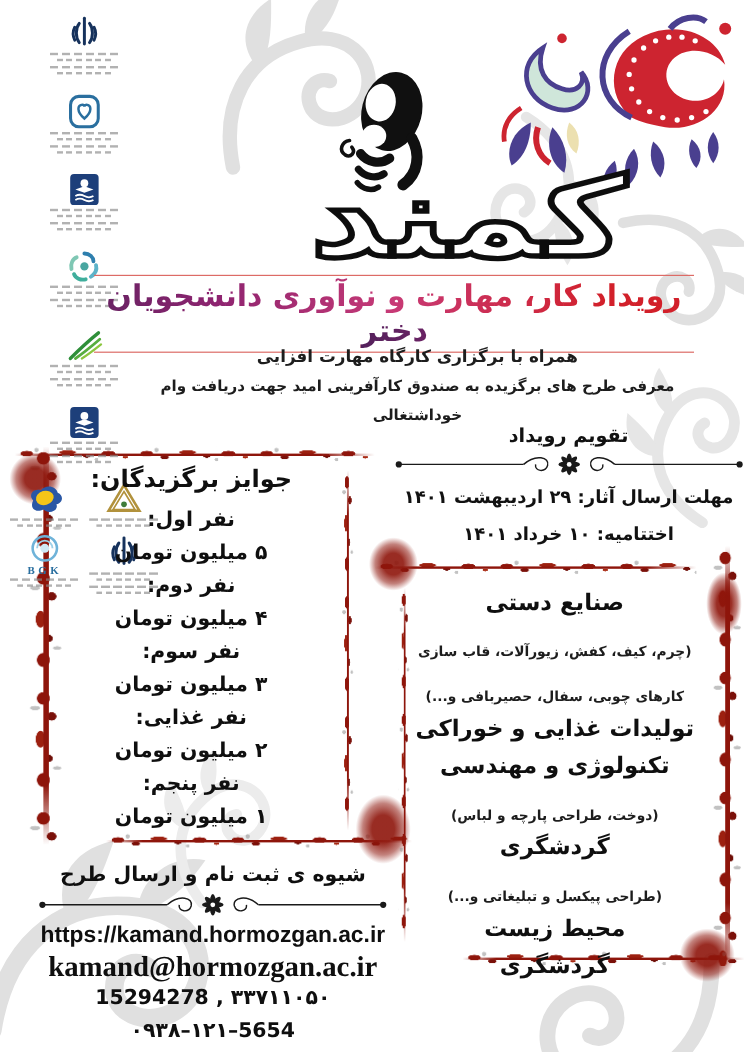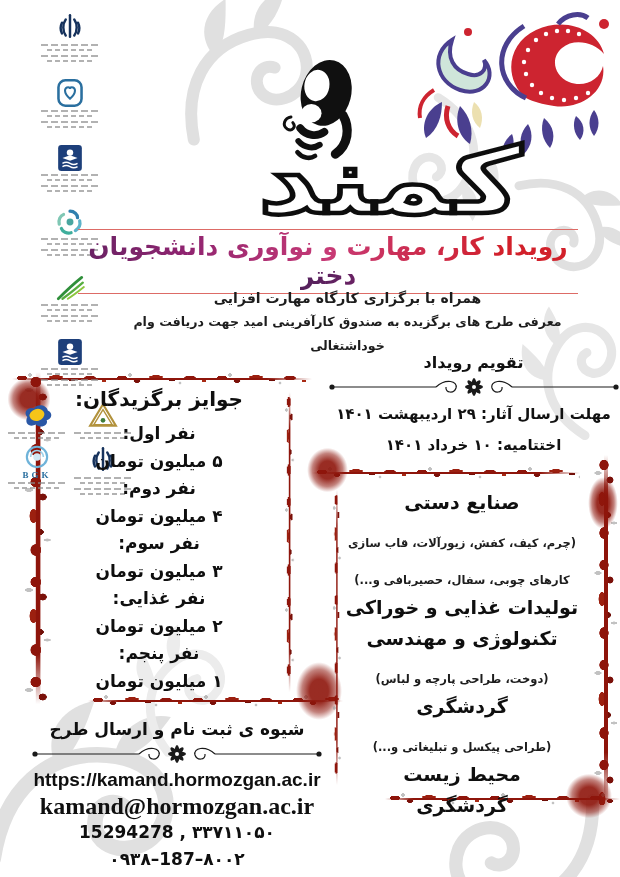--- a/index.html
+++ b/index.html
@@ -387,16 +387,16 @@
           <ellipse rx="2.7" ry="9"></ellipse>
           <ellipse rx="2.7" ry="9" transform="rotate(45)"></ellipse>
           <ellipse rx="2.7" ry="9" transform="rotate(90)"></ellipse>
           <ellipse rx="2.7" ry="9" transform="rotate(135)"></ellipse>
           <circle r="2" fill="#fff"></circle>
         </g>
     </svg>
     <div class="reg-url" dir="ltr">https://kamand.hormozgan.ac.ir</div>
     <div class="reg-email" dir="ltr">kamand@hormozgan.ac.ir</div>
     <div class="reg-phones" dir="ltr">15294278  ,  ۳۳۷۱۱۰۵۰</div>
-    <div class="reg-mobile" dir="ltr">۰۹۳۸–187–۸۰۰۲</div>
+    <div class="reg-mobile" dir="ltr">۰۹۳۸–۱۲۱–5654</div>
   </div>
 
 </div>
 
 </body></html>

